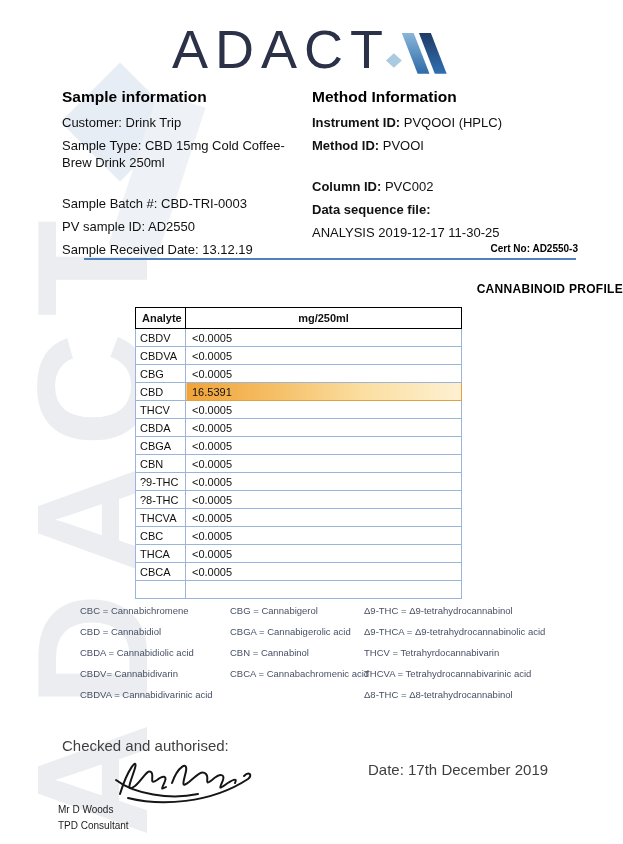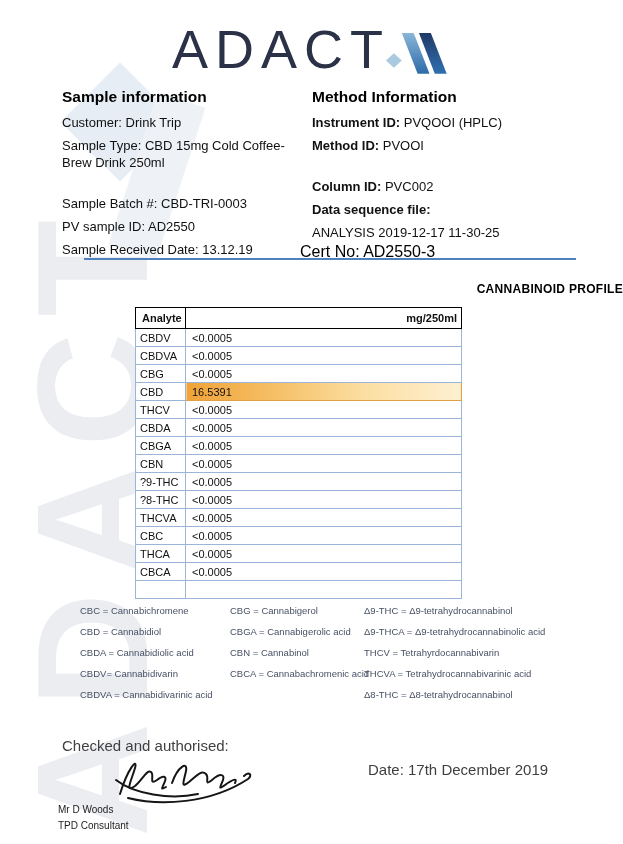--- a/index.html
+++ b/index.html
@@ -32,36 +32,36 @@
   .col{position:absolute;top:88px;font-size:13px;line-height:17px;}
   .col-left{left:62px;width:252px;}
   .col-right{left:312px;width:292px;}
   .col h2{font-size:15.5px;line-height:17px;margin:0 0 9px 0;color:#000;}
   .col p{margin:0 0 6px 0;}
   .col-left p{font-weight:normal;}
   .col-right p .lab{font-weight:bold;}
   .gap{margin-top:24px !important;}
   
   .cert-no{
-    position:absolute;left:300px;top:243px;width:278px;text-align:left;
-    font-size:16px;font-weight:normal;color:#000;
+    position:absolute;left:300px;top:243px;width:278px;text-align:right;
+    font-size:10px;font-weight:bold;color:#000;
   }
   .cert-line{position:absolute;left:84px;top:258px;width:492px;height:2px;}
   
   .profile-title{
     position:absolute;left:0;top:282px;width:623px;text-align:right;
     font-size:12px;font-weight:bold;letter-spacing:.3px;color:#000;
   }
   table.profile{
     position:absolute;left:135px;top:307px;width:327px;
     border-collapse:collapse;table-layout:fixed;font-size:11px;background:#fff;
   }
   table.profile col.c1{width:50px;}
   table.profile th{
-    border:1px solid #000;font-weight:bold;text-align:right;
+    border:1px solid #000;font-weight:bold;text-align:center;
     height:20px;padding:0 4px;background:#fff;
   }
   table.profile th.a{text-align:left;padding-left:6px;}
   table.profile td{
     border:1px solid #9ab5d9;height:17px;padding:0 4px;background:#fff;
   }
   table.profile td.a{}
   table.profile td.v{text-align:left;padding-left:6px;}
   table.profile td.hl{
     background:linear-gradient(90deg,#f0a339 0%,#f5bd63 30%,#fbdfa2 65%,#fdf0d2 100%);

